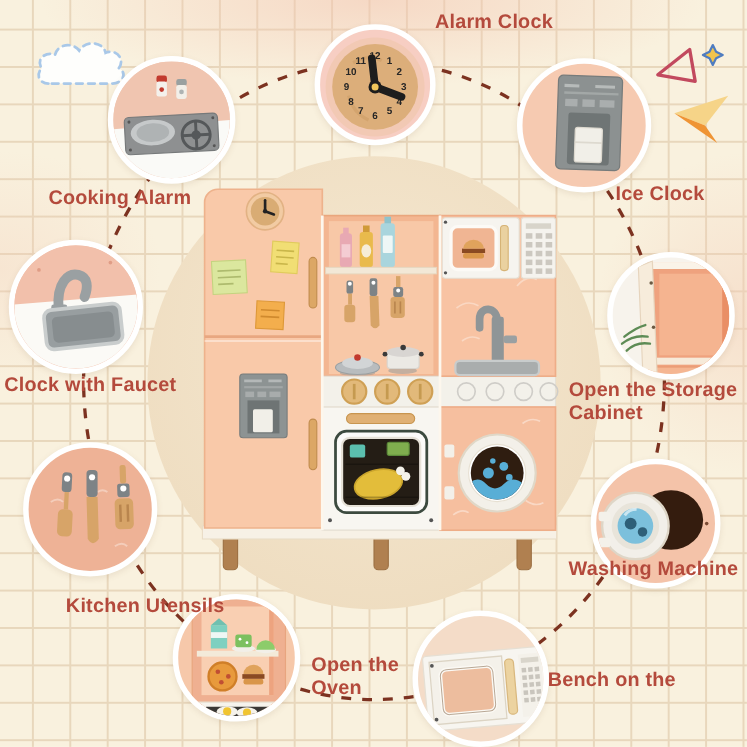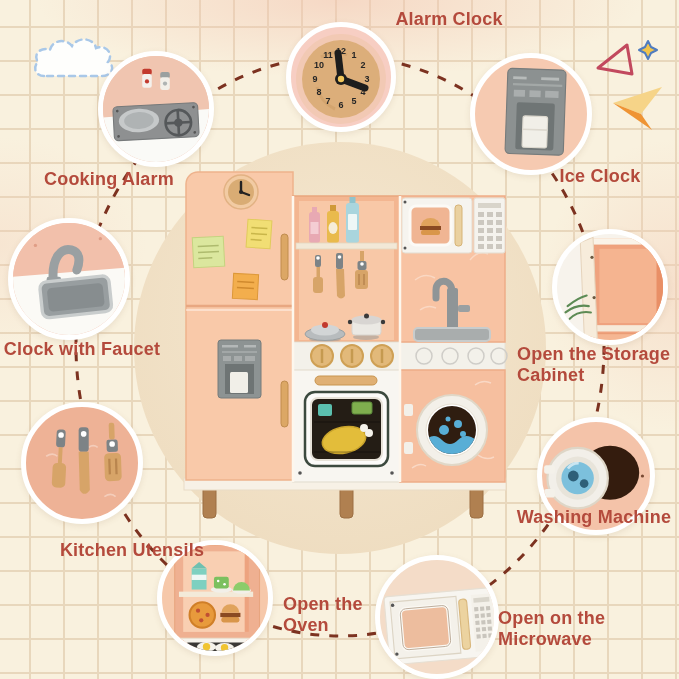--- a/index.html
+++ b/index.html
@@ -481,16 +481,15 @@
     <span>Open the Storage</span>
     <span>Cabinet</span>
   </div>
   <div class="lbl c" style="left:84px;top:540px;margin-left:48px;">Kitchen Utensils</div>
   <div class="lbl c" style="left:594px;top:507px;">Washing Machine</div>
   <div class="lbl" style="left:283px;top:594px;width:95px;">
     <span>Open the</span>
     <span>Oven</span>
   </div>
   <div class="lbl" style="left:498px;top:608px;width:120px;">
-    <span>Open on the</span>
-    <span>Microwave</span>
+    <span>Bench on the</span>
   </div>
 </div>
 
 </body></html>

